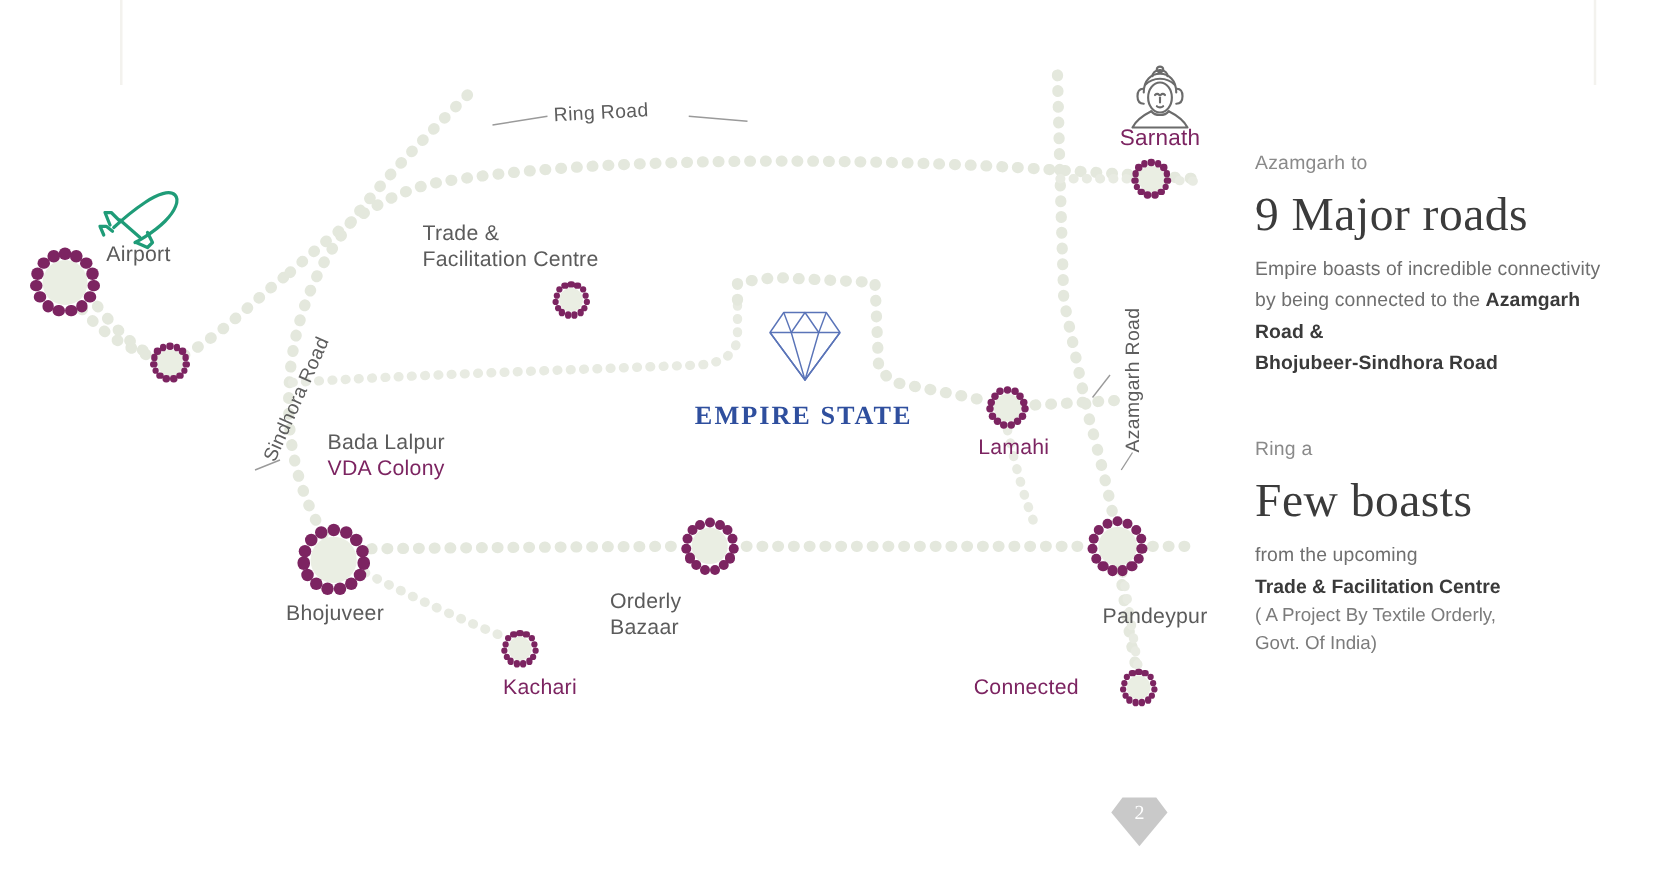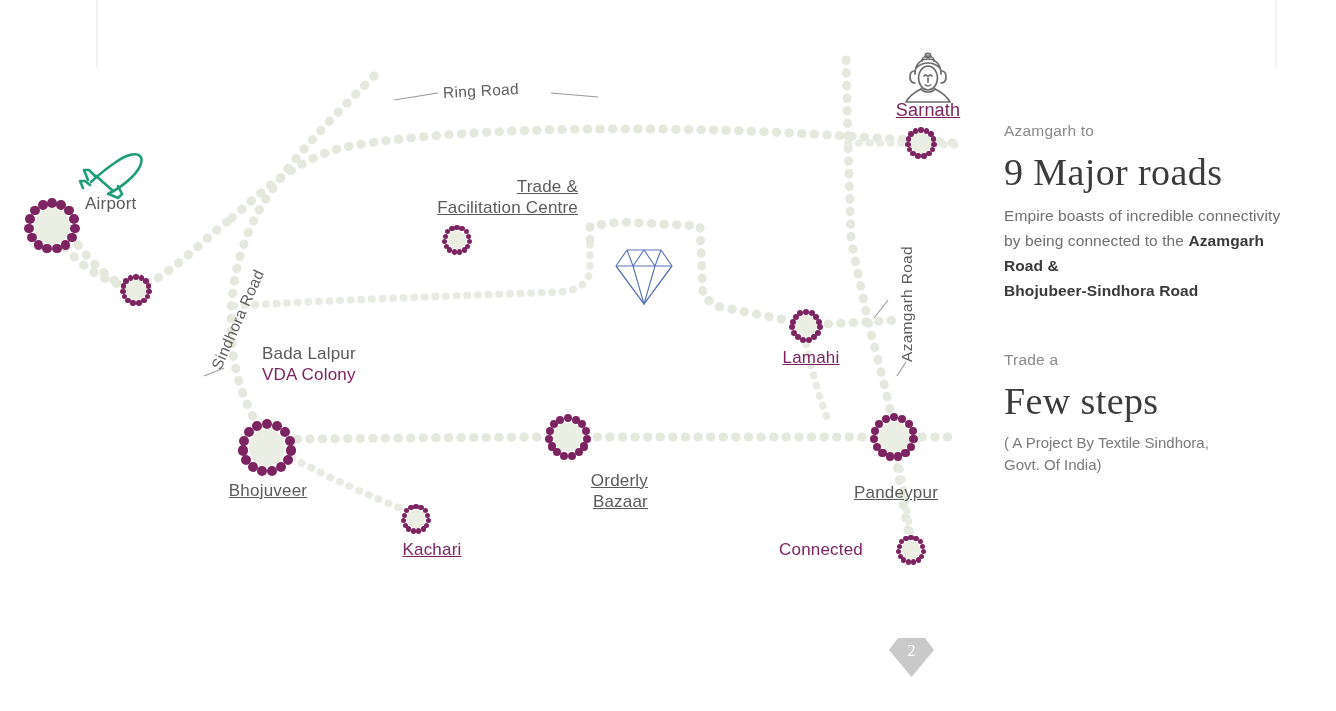--- a/index.html
+++ b/index.html
@@ -55,21 +55,21 @@
 
   
   .maplabel {
     position: absolute;
     color: #5b5b5b;
     font-size: 17px;
     line-height: 21px;
     white-space: nowrap;
     letter-spacing: 0.2px;
   }
-  .maplabel.center { transform: translateX(-50%); text-align: right; text-decoration: underline; }
+  .maplabel.center { transform: translateX(-50%); text-align: left; }
   .maplabel.purple { color: #7c2461; }
   .maplabel.two-line { white-space: normal; }
   .maplabel .pl { color: #7c2461; display: block; }
   .roadlabel {
     position: absolute;
     color: #5e5e5e;
     font-size: 15.5px;
     white-space: nowrap;
     letter-spacing: 0.3px;
   }
@@ -435,20 +435,21 @@
           <path d="M12,10 L46,10 L57,26 L29,64 L1,26 Z"></path>
           <path d="M1,26 L57,26"></path>
           <path d="M12,10 L18,26"></path>
           <path d="M46,10 L40,26"></path>
           <path d="M18,26 L29,10 L40,26"></path>
           <path d="M18,26 L29,64 L40,26"></path>
           <path d="M1,26 L29,64 L57,26"></path>
         </g>
       </svg>
     </div>
+    <div id="brand-name">EMPIRE STATE</div>
 
     <div class="roadlabel" id="label-ring" style="left:443px; top:82px; transform:rotate(-3deg);">Ring Road</div>
     <div class="roadlabel" id="label-sindhora" style="left:208px; top:365px;">Sindhora Road</div>
     <div class="roadlabel" id="label-azamgarh" style="left:898px; top:362px;">Azamgarh Road</div>
 
     <div class="maplabel" style="left:85px; top:193px;">Airport</div>
 
     <div class="maplabel purple center" style="left:928px; top:100px; font-size:18px;">Sarnath</div>
 
     <div class="maplabel two-line" style="left:262px; top:343px;">
@@ -463,44 +464,46 @@
 
     <div class="maplabel purple center" style="left:811px; top:347px;">Lamahi</div>
 
     <div class="maplabel center" style="left:268px; top:480px;">Bhojuveer</div>
 
     <div class="maplabel center two-line" style="left:568px; top:470px; width:160px;">
       <span>Orderly</span><br>
       <span>Bazaar</span>
     </div>
 
-    <div class="maplabel center" style="left:896px; top:482px;">Pandeypur</div>
+    <div class="maplabel center" style="left:924px; top:482px;">Pandeypur</div>
 
     <div class="maplabel purple center" style="left:432px; top:539px;">Kachari</div>
 
     <div class="maplabel purple" style="left:779px; top:539px;">Connected</div>
   </div>
 
   <div id="right-panel">
 
     <div id="block-one">
       <div class="eyebrow">Azamgarh to</div>
       <div class="headline">9 Major roads</div>
       <div class="bodytext">
         <span>Empire boasts of incredible connectivity by being connected to the </span><b>Azamgarh Road &amp;</b>
         <br>
         <b>Bhojubeer-Sindhora Road</b>
       </div>
     </div>
 
     <div id="block-two">
-      <div class="eyebrow">Trade a</div>
-      <div class="headline">Few steps</div>
+      <div class="eyebrow">Ring a</div>
+      <div class="headline">Few boasts</div>
+      <div class="bodytext">from the upcoming</div>
+      <div class="strongline">Trade &amp; Facilitation Centre</div>
       <div class="subnote">
-        <span>( A Project By Textile Sindhora,</span><br>
+        <span>( A Project By Textile Orderly,</span><br>
         <span>Govt. Of India)</span>
       </div>
     </div>
   </div>
 
   <div id="page-badge">
     <svg width="47" height="42" viewBox="0 0 47 42">
       <path d="M10,2 L37,2 L46,14 L23.5,41 L1,14 Z" fill="#c9c9c9"></path>
     </svg>
     <div class="num">2</div>

